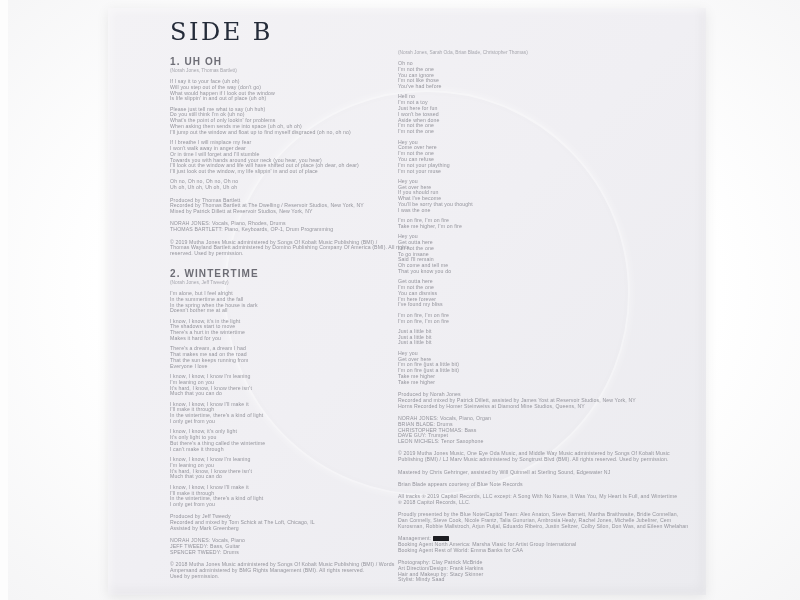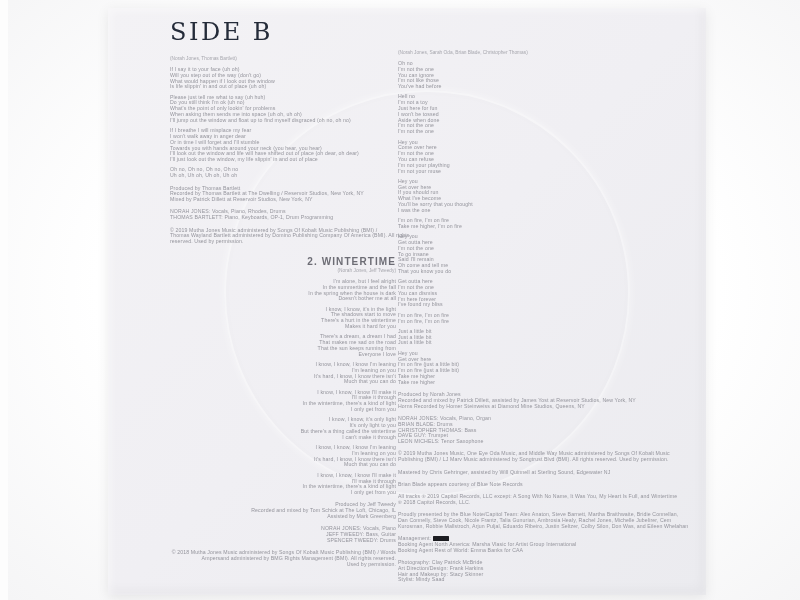--- a/index.html
+++ b/index.html
@@ -34,35 +34,36 @@
     color:#242b39;margin:0 0 10px 0;
   }
   .song h2{
     font-size:10px;font-weight:bold;letter-spacing:1.1px;
     color:#6d6d75;margin:0 0 1px 0;
   }
   .writers{font-size:4.8px;color:#a7a7ae;margin:0 0 6px 0;white-space:nowrap;}
   .ln{font-size:5.2px;line-height:5.8px;color:#94949c;letter-spacing:.12px;white-space:nowrap;}
   .stanza{margin-bottom:4.5px;}
   .blk{margin-top:6.5px;}
-  .song-wintertime{margin-top:11px;text-align:right;}
+  .song-wintertime{margin-top:11px;}
   .mgmt-row{display:flex;align-items:center;gap:2px;margin-top:6.5px;}
   .badge{width:16px;height:5px;background:#1c1c21;display:inline-block;border-radius:.5px;}
 </style>
 </head>
 <body>
 
 <div class="photo">
   <div class="sleeve">
     <div class="vinyl-ring"></div>
 
     <div class="col-left">
       <h1 class="side-title">SIDE B</h1>
 
       <section class="song">
+        <h2>1. UH OH</h2>
         <div class="writers">(Norah Jones, Thomas Bartlett)</div>
         <div class="lyrics">
             <div class="stanza">
               <div class="ln">If I say it to your face (uh oh)</div>
               <div class="ln">Will you step out of the way (don't go)</div>
               <div class="ln">What would happen if I look out the window</div>
               <div class="ln">Is life slippin' in and out of place (uh oh)</div>
             </div>
             <div class="stanza">
               <div class="ln">Please just tell me what to say (uh huh)</div>

